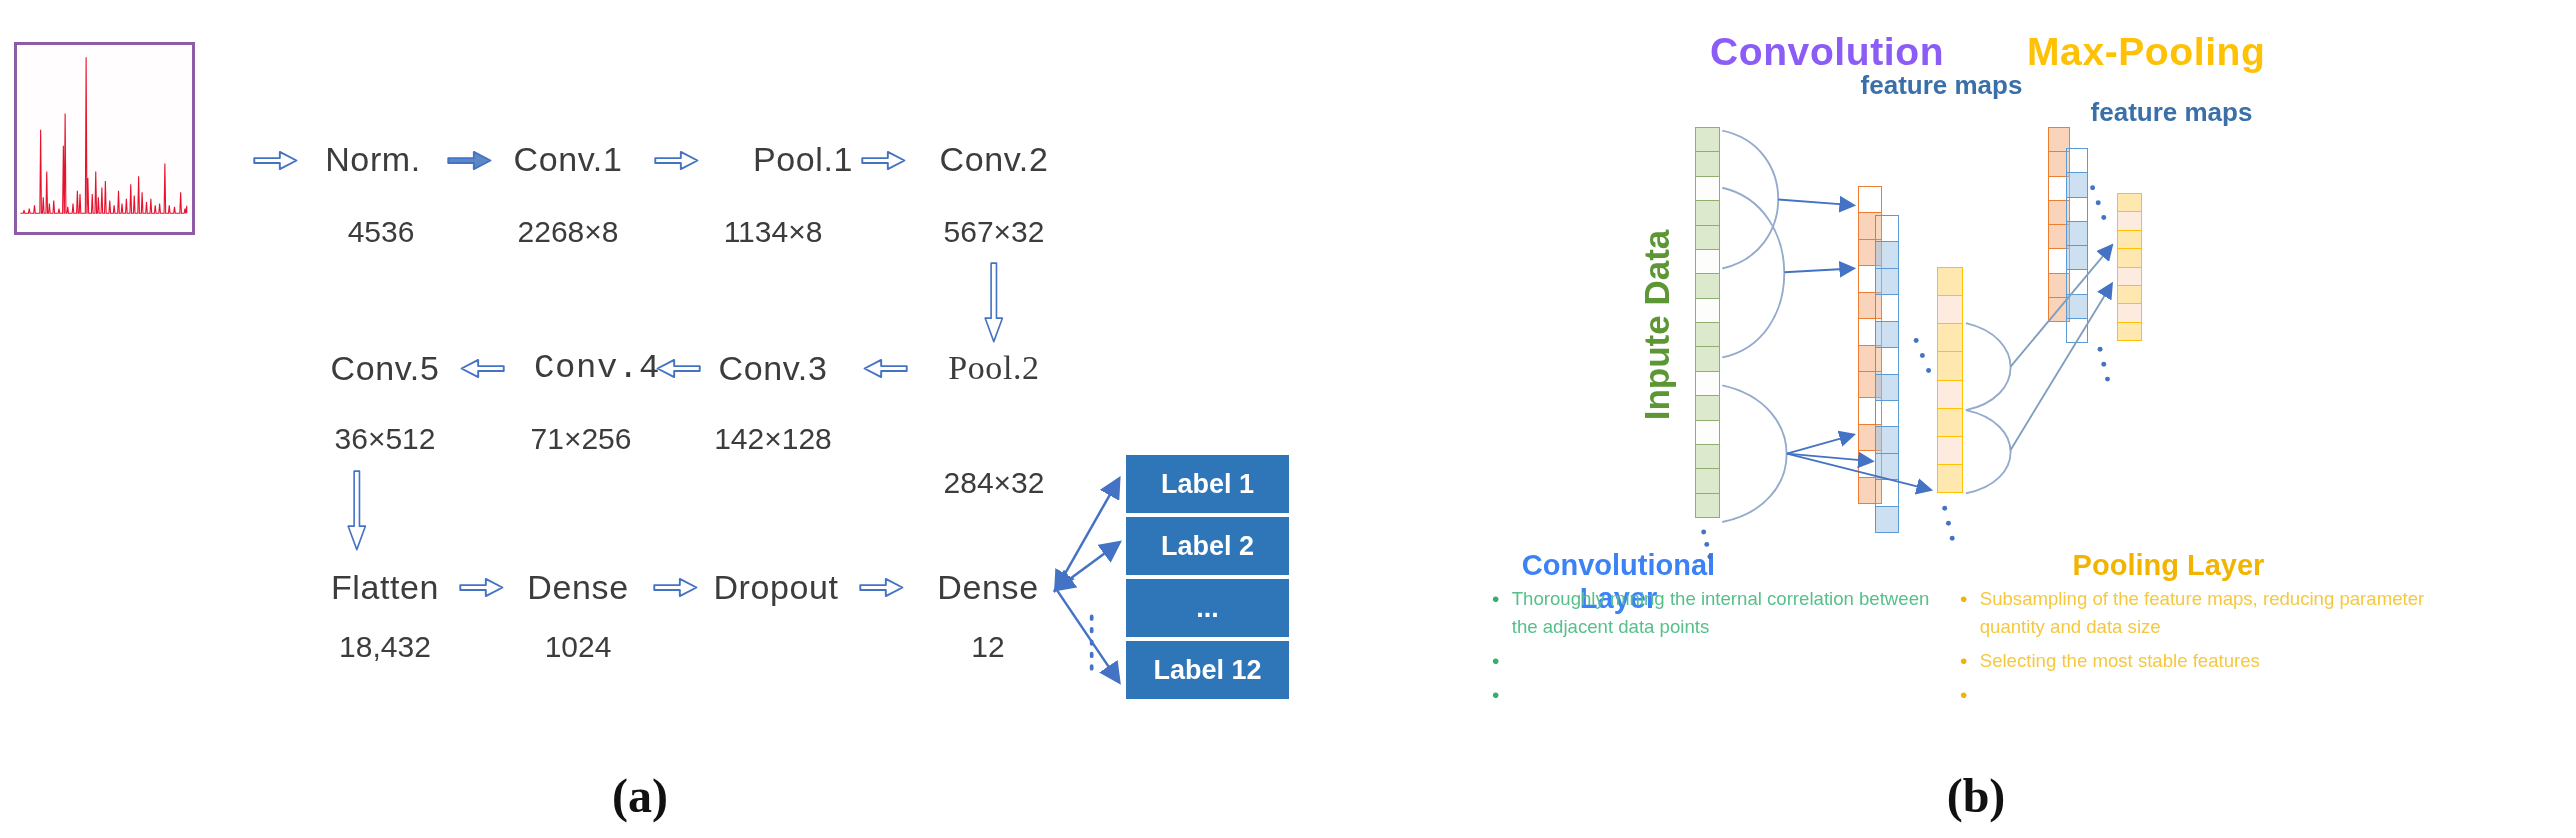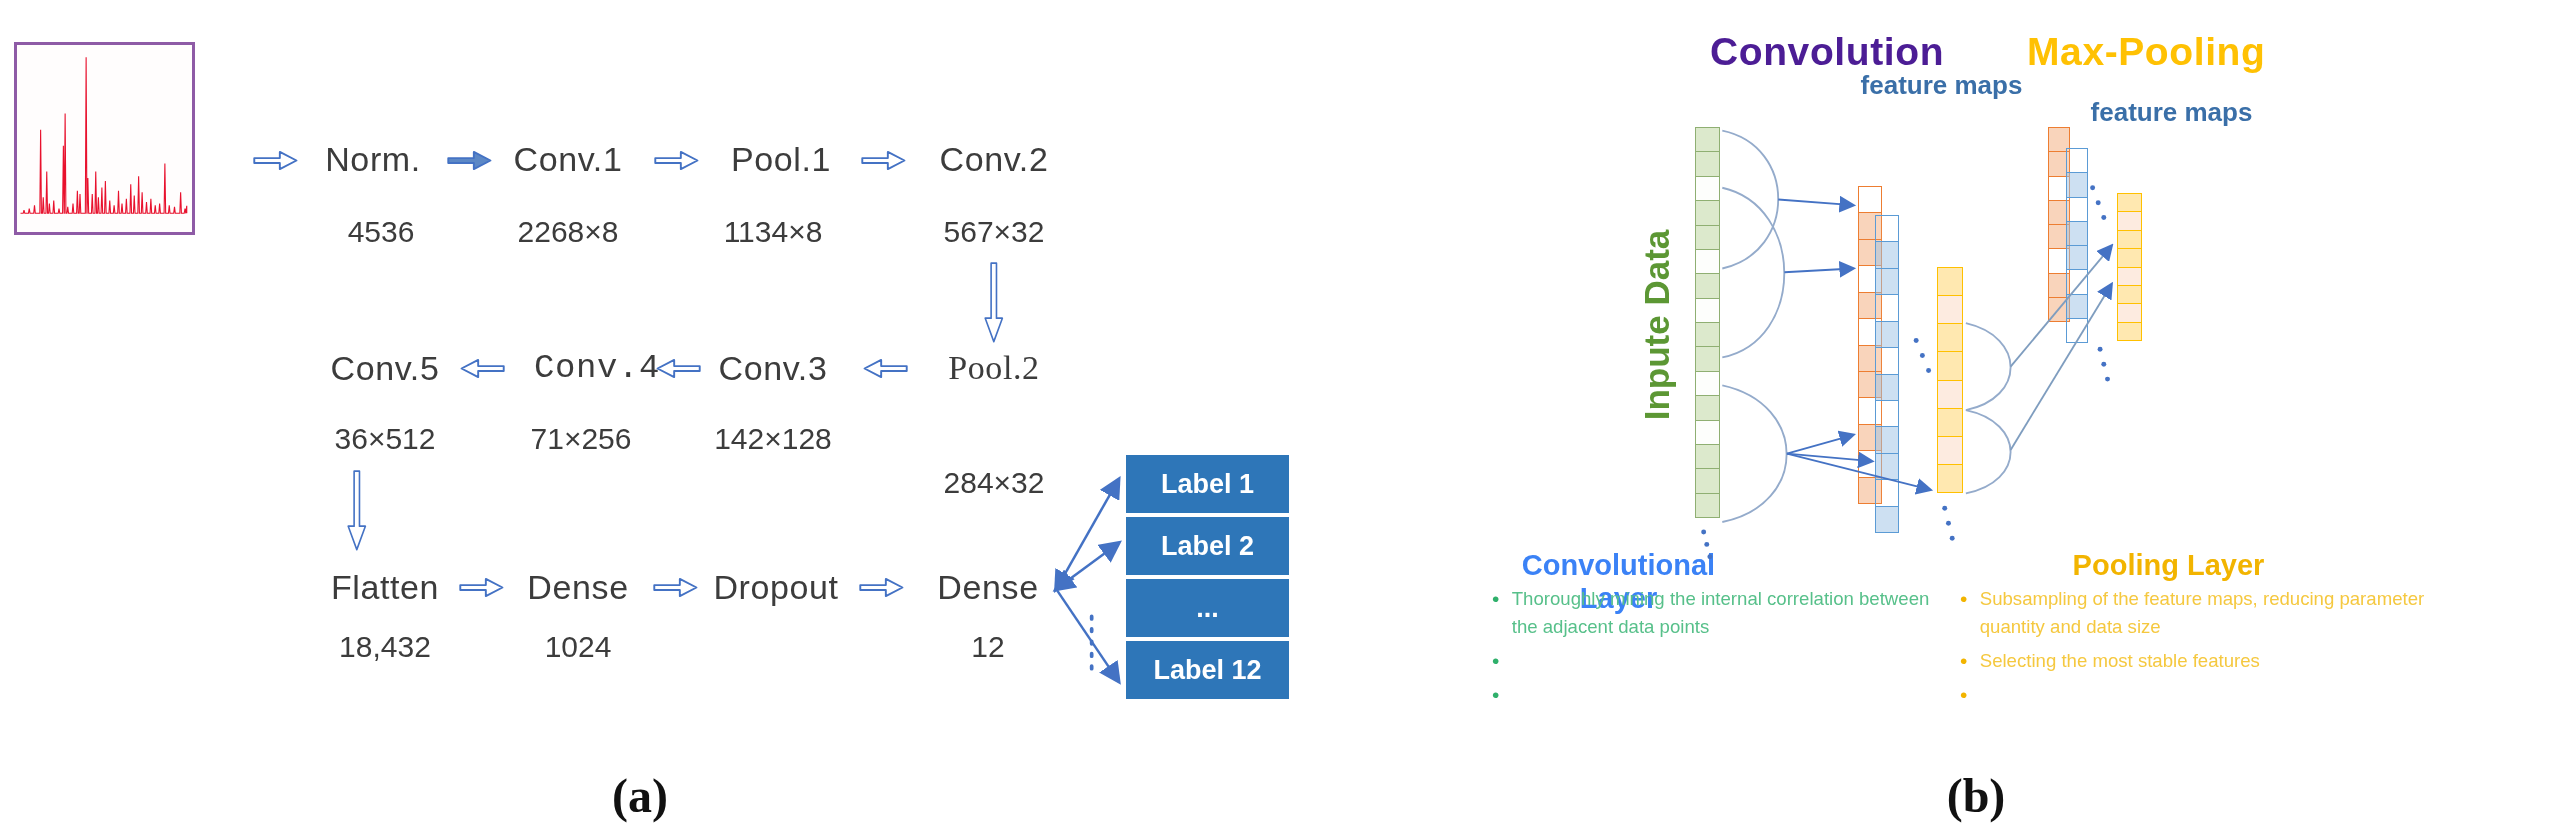--- a/index.html
+++ b/index.html
@@ -39,21 +39,21 @@
   <div>
 
     <div class="spectrum-box">
       <svg width="100%" height="100%" viewBox="0 0 100 100" preserveAspectRatio="none">
         <polyline id="spectrum-polyline" points="2,90 3.55,90 4,88.28 4.45,90 6.55,90 7,87.42 7.45,90 9.55,90 10,85.7 10.45,90 13.05,90 13.5,45.28 13.95,90 14.55,90 15,81.4 15.45,90 16.55,90 17,67.64 17.45,90 18.05,90 18.5,84.84 18.95,90 20.55,90 21,83.12 21.45,90 23.55,90 24,87.42 24.45,90 26.05,90 26.5,53.88 26.95,90 27.05,90 27.5,36.68 27.95,90 28.55,90 29,86.56 29.45,90 31.55,90 32,84.84 32.45,90 34.05,90 34.5,77.96000000000001 34.95,90 35.55,90 36,79.68 36.45,90 39.05,90 39.5,6.579999999999998 39.95,90 40.05,90 40.5,71.08 40.95,90 42.55,90 43,79.68 43.45,90 44.55,90 45,67.64 45.45,90 46.05,90 46.5,81.4 46.95,90 48.05,90 48.5,76.24 48.95,90 50.05,90 50.5,72.8 50.95,90 52.55,90 53,83.12 53.45,90 55.05,90 55.5,85.7 55.95,90 57.55,90 58,77.96000000000001 58.45,90 59.55,90 60,84.84 60.45,90 62.05,90 62.5,82.26 62.95,90 64.55,90 65,74.52 65.45,90 66.55,90 67,80.54 67.45,90 69.05,90 69.5,70.22 69.95,90 71.05,90 71.5,78.82 71.95,90 73.55,90 74,83.98 74.45,90 76.05,90 76.5,82.26 76.95,90 78.55,90 79,85.7 79.45,90 81.05,90 81.5,84.84 81.95,90 84.05,90 84.5,63.34 84.95,90 86.55,90 87,85.7 87.45,90 89.55,90 90,86.56 90.45,90 93.05,90 93.5,78.82 93.95,90 95.55,90 96,87.42 96.45,90 97,86 97,90" fill="none" stroke="#e8112d" stroke-width="1.1" vector-effect="non-scaling-stroke"></polyline>
       </svg>
     </div>
 
     <div class="abs ctr flow-label" style="left:280px;top:140px;width:186px;">Norm.</div>
     <div class="abs ctr flow-label" style="left:475px;top:140px;width:186px;">Conv.1</div>
-    <div class="abs ctr flow-label" style="left:688px;top:140px;width:186px;">Pool.1</div>
+    <div class="abs ctr flow-label" style="left:710px;top:140px;width:186px;">Pool.1</div>
     <div class="abs ctr flow-label" style="left:901px;top:140px;width:186px;">Conv.2</div>
 
     <div class="abs ctr flow-value" style="left:288px;top:215px;width:186px;">4536</div>
     <div class="abs ctr flow-value" style="left:475px;top:215px;width:186px;">2268×8</div>
     <div class="abs ctr flow-value" style="left:680px;top:215px;width:186px;">1134×8</div>
     <div class="abs ctr flow-value" style="left:901px;top:215px;width:186px;">567×32</div>
 
     <div class="abs block-arrow" style="left:253px;top:147px;width:46px;height:27px;">
         <svg viewBox="0 0 72 44" preserveAspectRatio="none">
           <path d="M2,18 H42 V8 L68,22 L42,36 V26 H2 Z" fill="#ffffff" stroke="#4472c4" stroke-width="3" stroke-linejoin="round"></path>
@@ -142,21 +142,21 @@
     <div class="label-box" style="top:455px;">Label 1</div>
     <div class="label-box" style="top:517px;">Label 2</div>
     <div class="label-box" style="top:579px;">...</div>
     <div class="label-box" style="top:641px;">Label 12</div>
 
     <div class="abs ctr caption" style="left:547px;top:768px;width:186px;">(a)</div>
   </div>
 
   <div>
 
-    <div class="abs b-title" style="left:1710px;top:30px;color:#4c1d95;">Convolution</div>
+    <div class="abs b-title" style="left:1710px;top:30px;color:#8b5cf6;">Convolution</div>
     <div class="abs b-title" style="left:2027px;top:30px;color:#ffc103;">Max-Pooling</div>
 
     <div class="abs ctr fm-label" style="left:1839px;top:70px;width:205px;">feature maps</div>
     <div class="abs ctr fm-label" style="left:2069px;top:97px;width:205px;">feature maps</div>
 
     <div class="abs ctr vtext" style="left:1515px;top:307px;width:280px;height:36px;font-weight:bold;font-size:35px;color:#5c9734;">Inpute Data</div>
 
     <div class="col" style="left: 1695px; top: 127px; width: 25px; height: 391px; border: 1.9px solid rgb(143, 175, 114);">
         <div class="cell" style="background: rgb(220, 233, 204);"></div>
         <div class="cell" style="background: rgb(220, 233, 204); border-top: 1.2px solid rgb(143, 175, 114);"></div>

